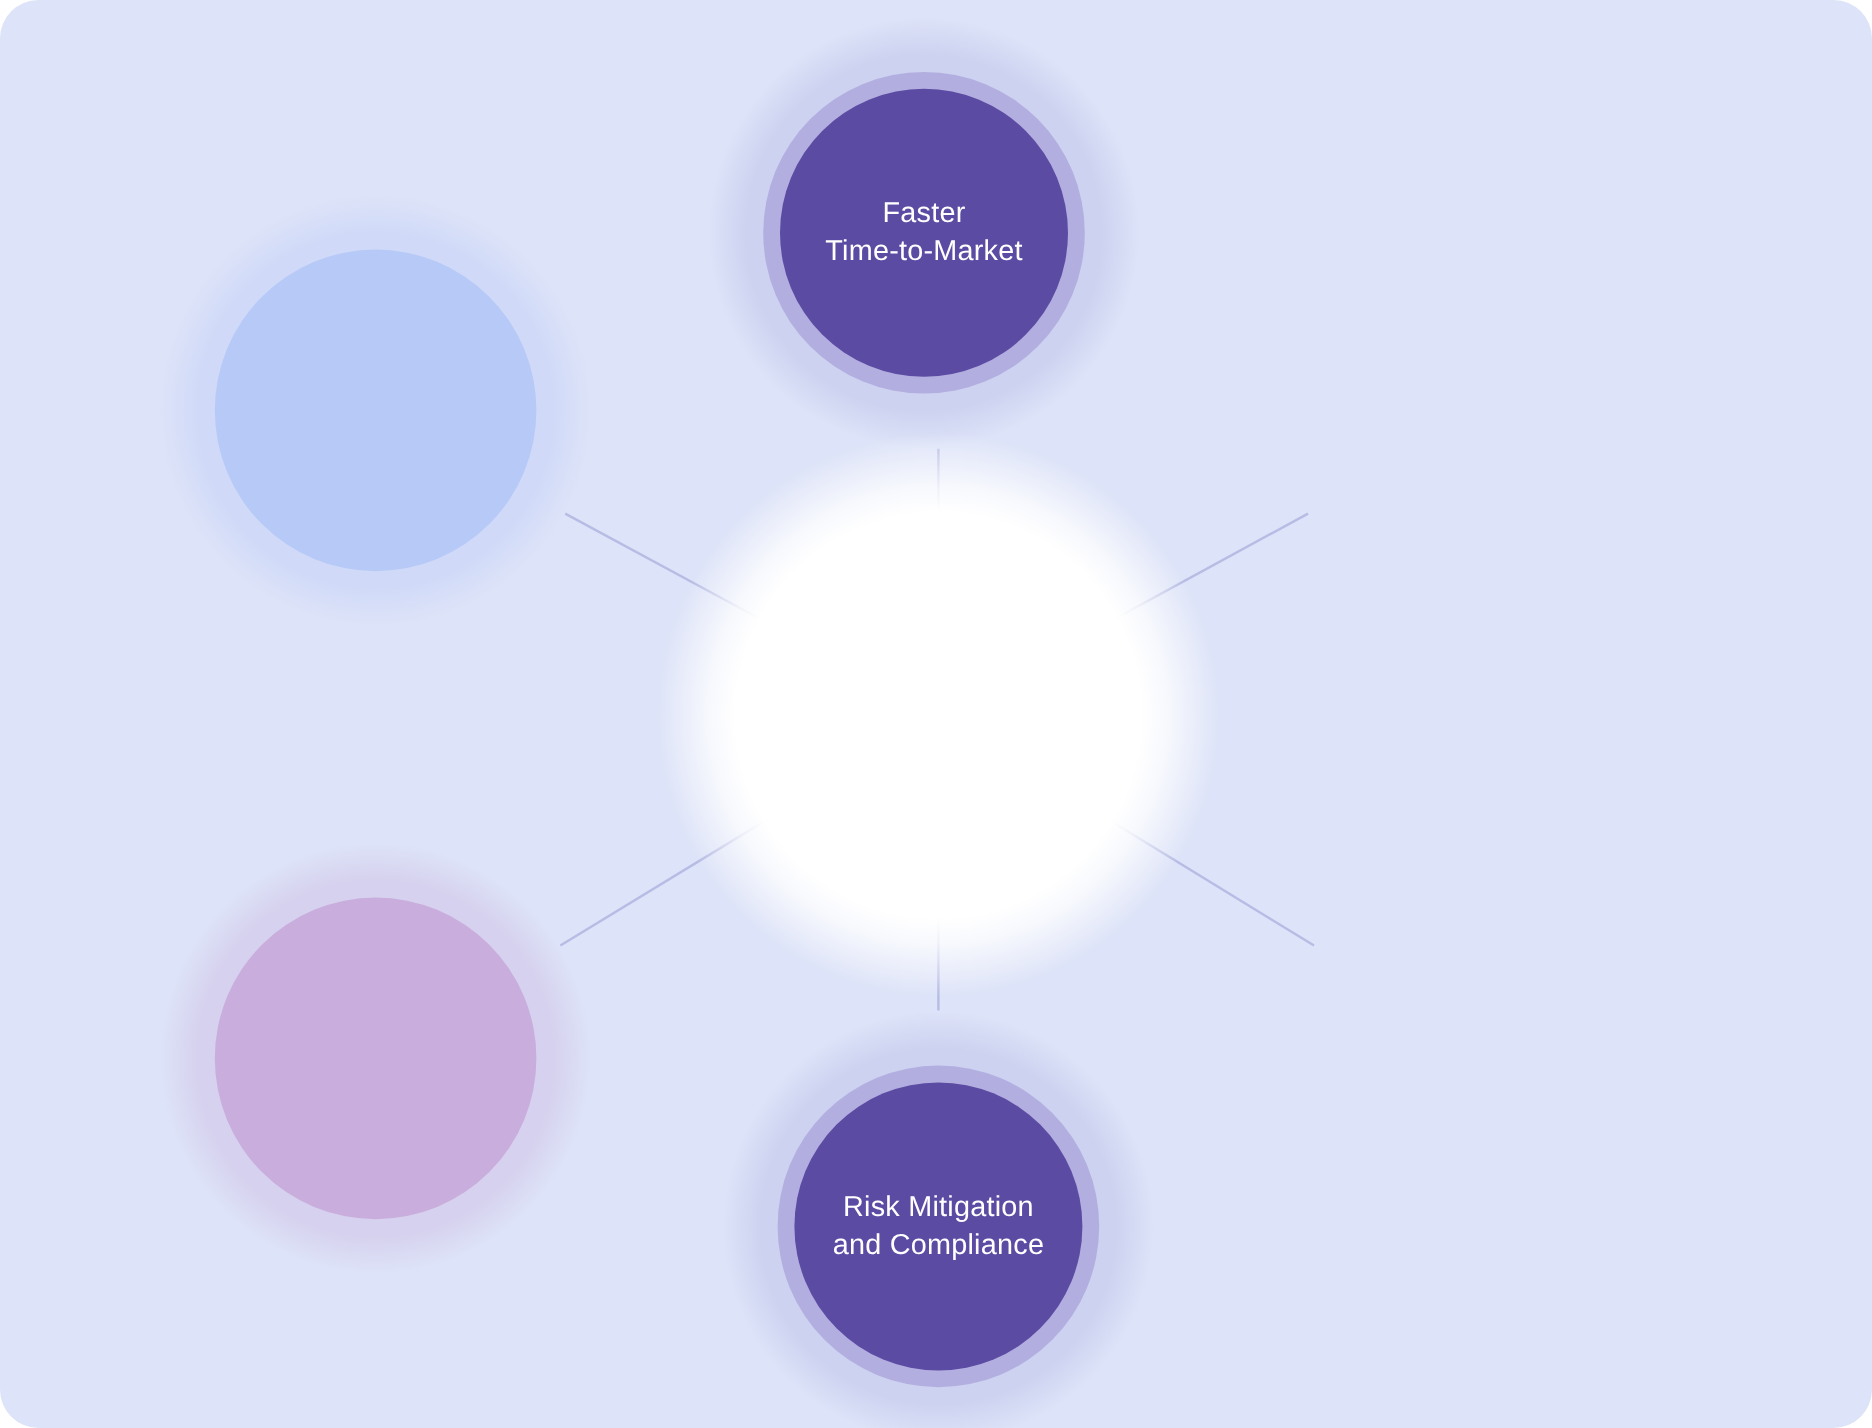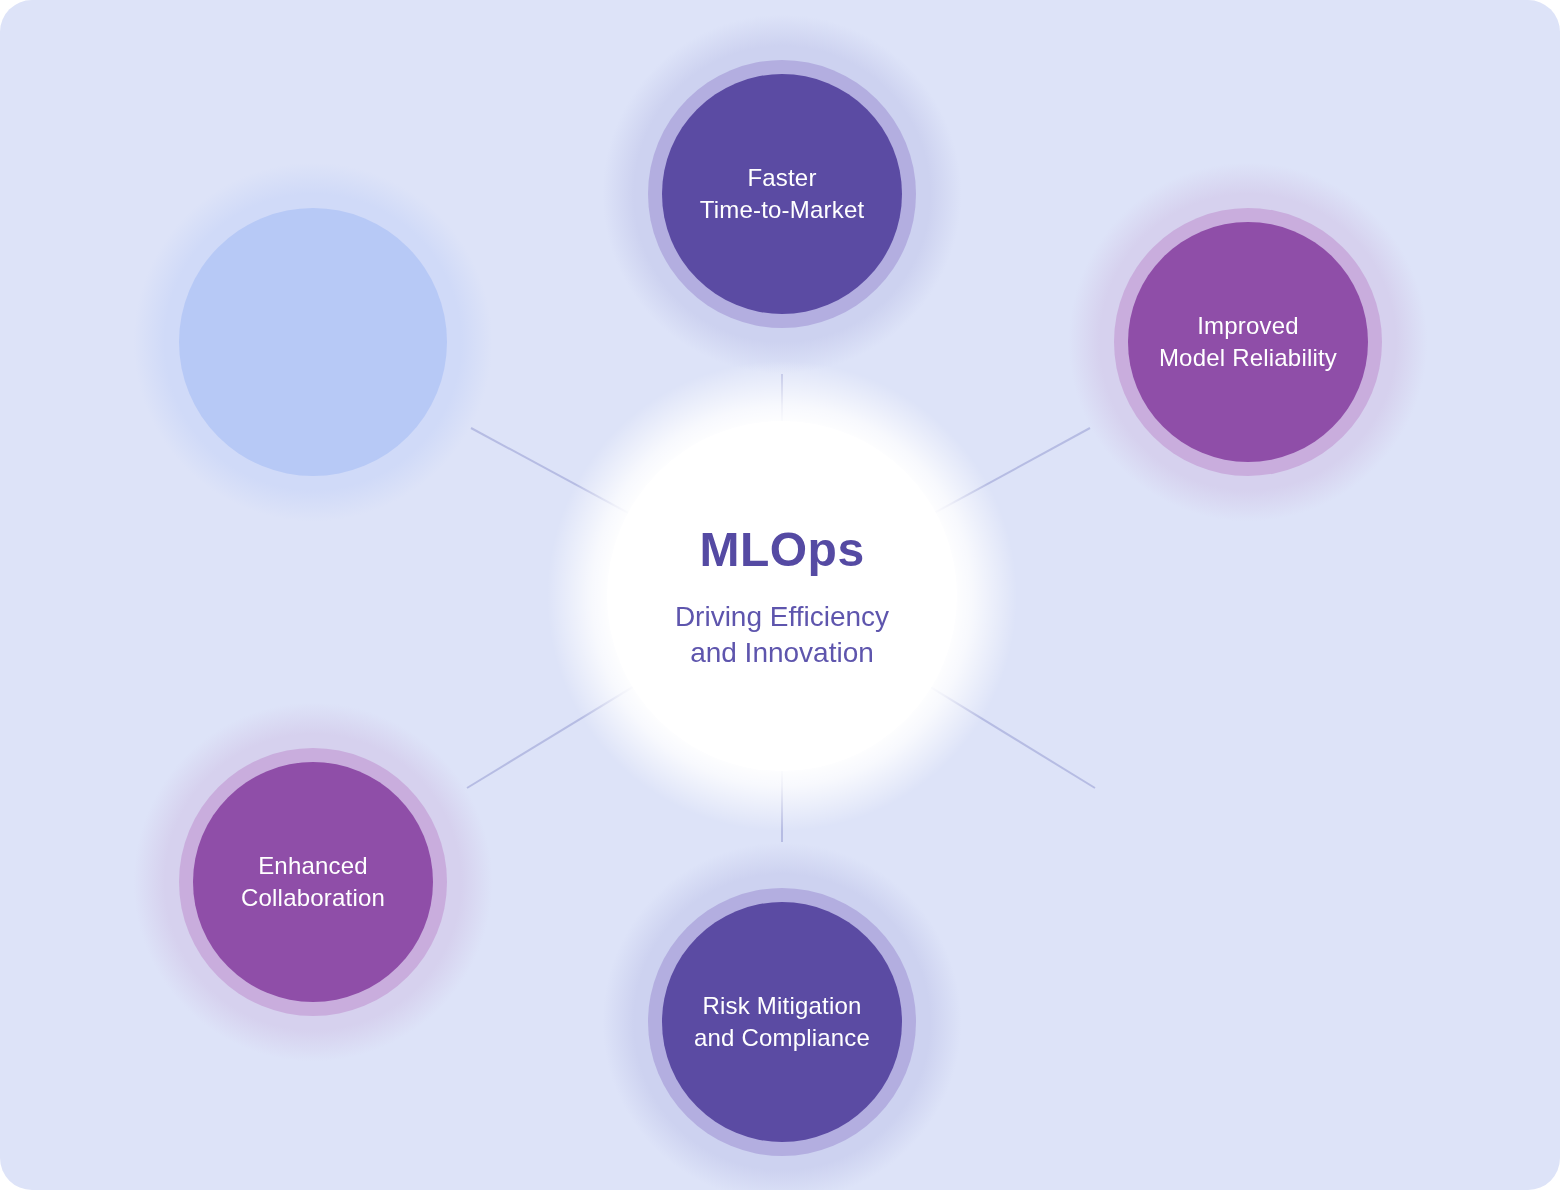--- a/index.html
+++ b/index.html
@@ -62,21 +62,21 @@
     justify-content: center;
     text-align: center;
   }
   .node .label {
     color: var(--node-text, #ffffff);
     font-size: 24px;
     line-height: 1.35;
     white-space: pre-line;
     letter-spacing: 0.2px;
   }
-  .pos-top          { left: 597px;  top: 9px;   }
+  .pos-top          { left: 585px;  top: 9px;   }
   .pos-top-left     { left: 128px;  top: 157px; }
   .pos-top-right    { left: 1063px; top: 157px; }
   .pos-bottom-left  { left: 128px;  top: 697px; }
   .pos-bottom-right { left: 1063px; top: 697px; }
   .pos-bottom       { left: 597px;  top: 837px; }
   
   .hub {
     position: absolute;
     left: 547px;
     top: 361px;
@@ -137,55 +137,38 @@
 
   <div class="node pos-top" style="--fill: #5b4ba3; --ring: #b3aee0; --halo: #cdd2f0;">
     <div class="glow"></div>
     <div class="ring"></div>
     <div class="bubble">
       <div class="label">Faster
 Time-to-Market</div>
     </div>
   </div>
 
-  <div class="node pos-top-right" style="--fill: #8f4ea8; --ring: #c9addd; --halo: #d6d1ee;">
-    <div class="glow"></div>
-    <div class="ring"></div>
-    <div class="bubble">
-      <div class="label">Improved
-Model Reliability</div>
-    </div>
-  </div>
 
 
   <div class="node pos-bottom" style="--fill: #5b4ba3; --ring: #b3aee0; --halo: #cdd2f0;">
     <div class="glow"></div>
     <div class="ring"></div>
     <div class="bubble">
       <div class="label">Risk Mitigation
 and Compliance</div>
     </div>
   </div>
 
   <div class="node pos-bottom-left" style="--fill: #8f4ea8; --ring: #c9addd; --halo: #d6d1ee;">
     <div class="glow"></div>
     <div class="ring"></div>
-    <div class="bubble">
-      <div class="label">Enhanced
-Collaboration</div>
-    </div>
   </div>
 
   <div class="node pos-top-left" style="--fill: #5e8cf0; --ring: #b7c9f6; --halo: #d0daf8;">
     <div class="glow"></div>
     <div class="ring"></div>
   </div>
 
   <div class="hub">
     <div class="hub-glow"></div>
-    <div class="hub-circle">
-      <div class="hub-title">MLOps</div>
-      <div class="hub-subtitle">Driving Efficiency
-and Innovation</div>
-    </div>
   </div>
 
 </div>
 
 </body></html>

